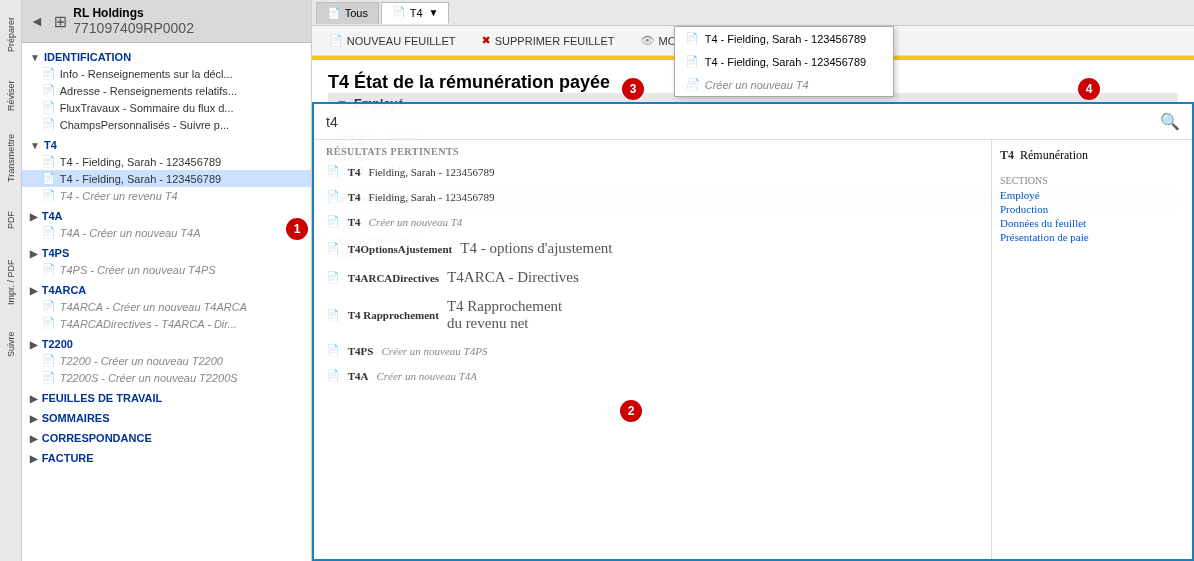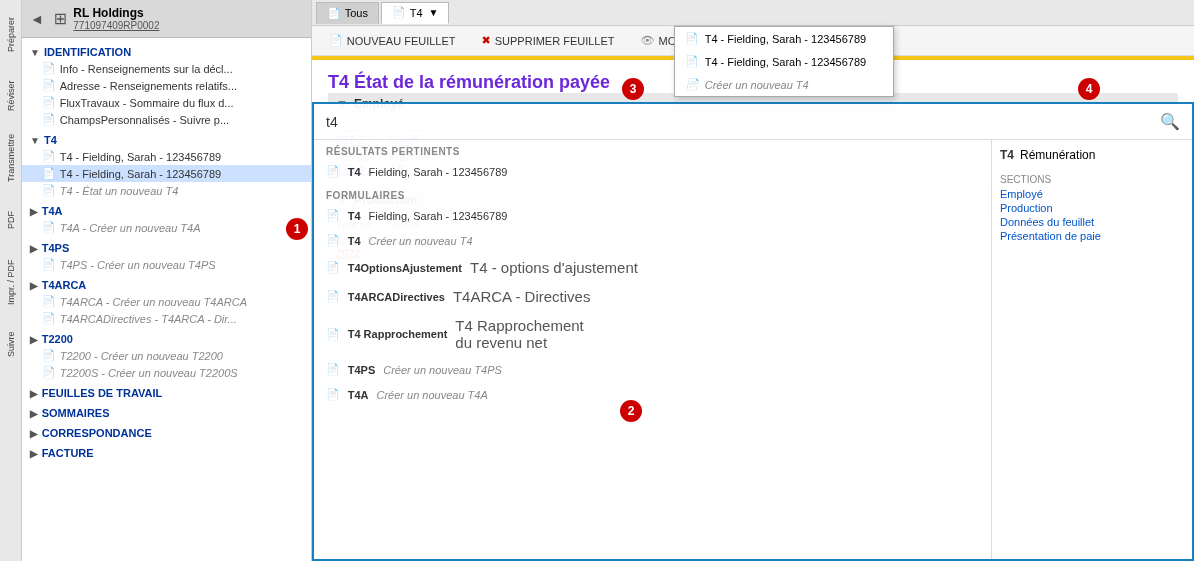--- a/index.html
+++ b/index.html
@@ -44,21 +44,21 @@
 
     .nav-header {
       background: #d9d9d9;
       padding: 6px 8px;
       display: flex;
       align-items: center;
       gap: 6px;
       border-bottom: 1px solid #bbb;
     }
     .nav-header-title { font-weight: bold; font-size: 12px; }
-    .nav-header-sub { font-size: 10px; color: #555; text-decoration: underline; }
+    .nav-header-sub { font-size: 14px; color: #555; }
     .nav-back-btn { color: #555; font-size: 14px; cursor: pointer; margin-right: 4px; }
 
     .nav-dropdown-row {
       padding: 4px 8px;
       border-bottom: 1px solid #ddd;
       display: flex;
       align-items: center;
     }
     .nav-dropdown {
       width: 100%;
@@ -185,21 +185,21 @@
     .page-content {
       flex: 1;
       background: #fff;
       overflow-y: auto;
       padding: 12px 16px;
       position: relative;
     }
     .page-title {
       font-size: 18px;
       font-weight: bold;
-      color: #6d28d9;
+      color: #000000;
     }
 
     .section-header {
       display: flex;
       align-items: center;
       background: #e8e8e8;
       padding: 4px 8px;
       margin-bottom: 8px;
       cursor: pointer;
       gap: 6px;
@@ -238,20 +238,21 @@
       outline: none;
       font-size: 14px;
       color: #333;
     }
     .search-icon-btn { color: #555; font-size: 16px; cursor: pointer; }
 
     .search-body {
       display: flex;
       flex: 1;
       overflow: hidden;
+      font-family: Liberation Serif, serif;
     }
     .search-results {
       flex: 1;
       overflow-y: auto;
       border-right: 1px solid #ddd;
     }
     .search-sidebar {
       width: 200px;
       padding: 8px;
       overflow-y: auto;
@@ -368,21 +369,21 @@
       <div class="tree-item">
         <span class="item-icon">📄</span>
         <span class="item-text">T4 - Fielding, Sarah - 123456789</span>
       </div>
       <div class="tree-item selected">
         <span class="item-icon">📄</span>
         <span class="item-text">T4 - Fielding, Sarah - 123456789</span>
       </div>
       <div class="tree-item">
         <span class="item-icon">📄</span>
-        <span class="item-create">T4 - État un nouveau T4</span>
+        <span class="item-create">T4 - Créer un revenu T4</span>
       </div>
     </div>
 
     <div class="tree-section">
       <div class="tree-section-header">
         <span class="arrow">▶</span>
         <span>T4A</span>
       </div>
       <div class="tree-item">
         <span class="item-icon">📄</span>
@@ -561,21 +562,20 @@
       <div class="search-body">
         <div class="search-results">
 
           <div class="result-group-title">RÉSULTATS PERTINENTS</div>
           <div class="result-item">
             <span class="ri-icon">📄</span>
             <span class="ri-tag">T4</span>
             <span class="ri-name">Fielding, Sarah - 123456789</span>
           </div>
 
-          <div class="result-group-title">FORMULAIRES</div>
           <div class="result-item">
             <span class="ri-icon">📄</span>
             <span class="ri-tag">T4</span>
             <span class="ri-name">Fielding, Sarah - 123456789</span>
           </div>
           <div class="result-item italic-item">
             <span class="ri-icon">📄</span>
             <span class="ri-tag">T4</span>
             <span class="ri-name">Créer un nouveau T4</span>
           </div>

